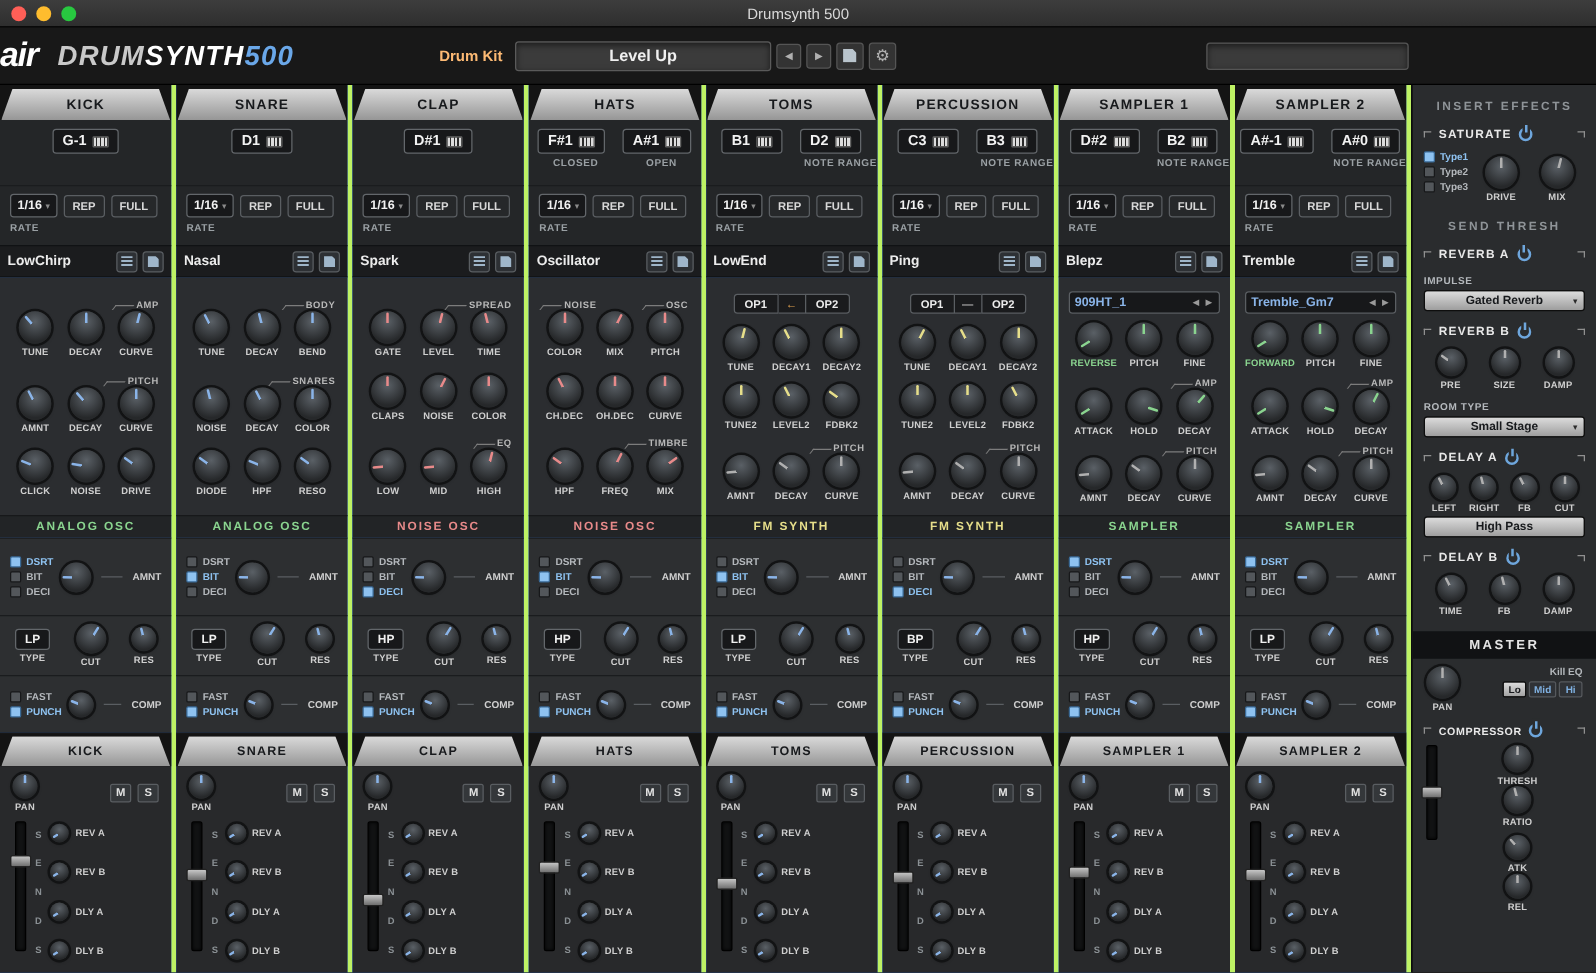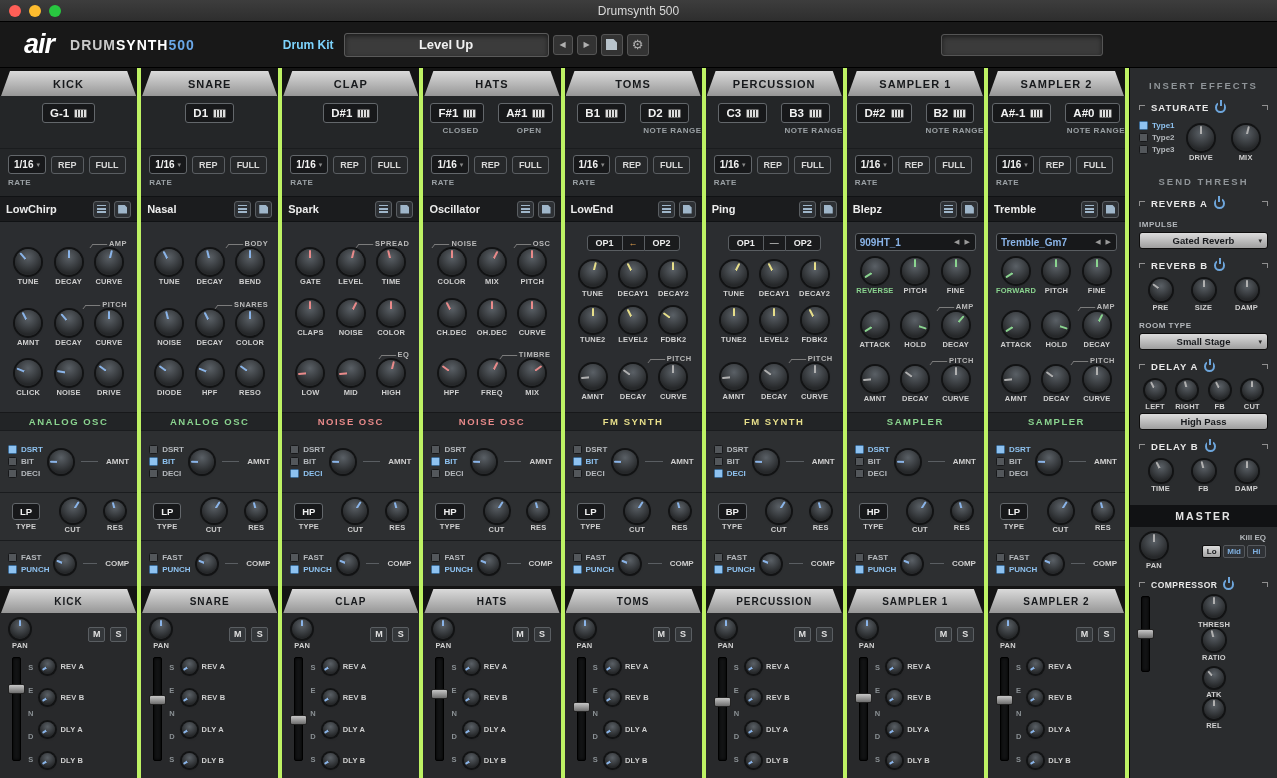--- a/index.html
+++ b/index.html
@@ -6,25 +6,25 @@
 html,body{width:1277px;height:778px;background:#111;overflow:hidden;}
 button{background:none;border:none;font-family:inherit;cursor:pointer;}
 #app{width:1277px;height:778px;display:flex;flex-direction:column;background:#242424;}
 
 #titlebar{height:22px;background:linear-gradient(#3d3d3d,#2e2e2e);border-bottom:1px solid #000;display:flex;align-items:center;position:relative;flex:none;}
 .lights{display:flex;gap:8px;margin-left:9px;z-index:2;}
 .tl{width:12px;height:12px;border-radius:50%;display:block;cursor:pointer;}
 .tl.red{background:#ff5f57;}.tl.yel{background:#febc2e;}.tl.grn{background:#28c840;}
 #win-title{position:absolute;left:0;right:0;text-align:center;font-size:12px;color:#d9d9d9;}
 
-#header{height:46px;background:#181818;border-bottom:1px solid #000;display:flex;align-items:center;padding:0 24px;flex:none;}
+#header{height:46px;background:#181818;border-bottom:1px solid #000;display:flex;align-items:center;padding:0 0;flex:none;}
 #logo{font-size:27px;font-weight:bold;font-style:italic;color:#fff;letter-spacing:-1px;margin-right:16px;}
-#brand{font-size:14px;font-weight:bold;letter-spacing:1px;white-space:nowrap;}
+#brand{font-size:22px;font-weight:bold;letter-spacing:1px;white-space:nowrap;font-style:italic;}
 .b-drum{color:#c9c9c9;}.b-synth{color:#fff;}.b-500{color:#6aa7e8;}
-#kit-label{margin-left:88px;margin-right:10px;font-size:12px;font-weight:bold;color:#7dd3fc;white-space:nowrap;}
+#kit-label{margin-left:116px;margin-right:10px;font-size:12px;font-weight:bold;color:#fdba74;white-space:nowrap;}
 #kit-box{width:205px;height:24px;background:#3b3b3b;border:1px solid #5a5a5a;border-radius:3px;color:#f0f0f0;font-weight:bold;font-size:13px;display:flex;align-items:center;justify-content:center;box-shadow:inset 0 2px 5px rgba(0,0,0,.55);}
 .hbtn{width:20px;height:20px;margin-left:4px;background:#333;border:1px solid #555;border-radius:3px;color:#b0b0b0;font-size:8px;display:flex;align-items:center;justify-content:center;}
 .hbtn.gear{font-size:13px;width:22px;height:22px;}
 .hbtn.savebtn{width:22px;height:22px;}
 .save-icon{width:9px;height:9px;background:#9fb6ca;clip-path:polygon(0 0,68% 0,100% 32%,100% 100%,0 100%);display:block;}
 .save-icon.big{width:11px;height:11px;background:#b9c4cc;}
 #hfield{margin-left:auto;margin-right:150px;width:162px;height:22px;background:#3b3b3b;border:1px solid #555;border-radius:3px;box-shadow:inset 0 2px 5px rgba(0,0,0,.55);}
 
 #main{flex:1;display:flex;min-height:0;}
 #channels{flex:1;display:flex;min-width:0;}

